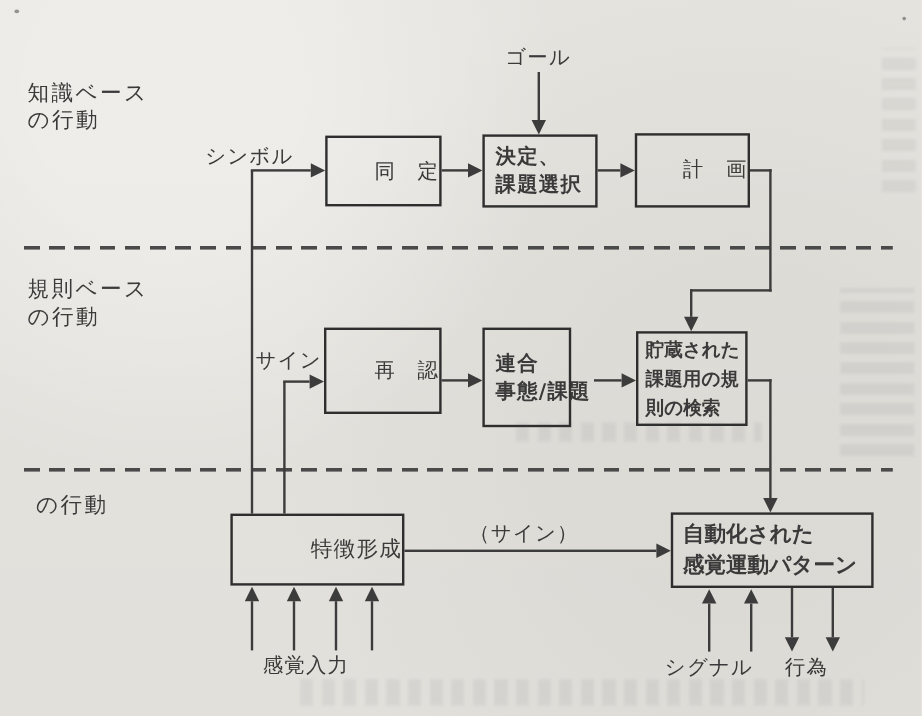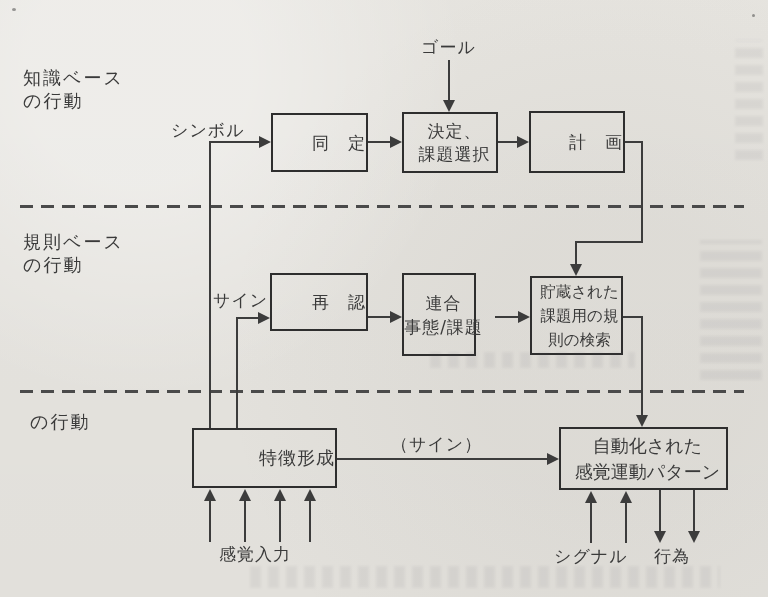--- a/index.html
+++ b/index.html
@@ -20,21 +20,21 @@
   }
   
   .node{
     position:absolute;box-sizing:border-box;
     border:2.5px solid #2e2e2e;
     display:flex;flex-direction:column;justify-content:center;
     font-size:17px;line-height:24px;letter-spacing:1px;
     color:var(--ink);
   }
   .node.center{align-items:flex-end;text-align:center;}
-  .node.left{align-items:center;padding-left:9px;}
+  .node.left{align-items:flex-start;padding-left:9px;font-weight:bold;}
   .node span{display:block;white-space:nowrap;}
   
   .hline,.vline{position:absolute;background:var(--line);}
   .hline{height:2px;}
   .vline{width:2px;}
   .dashline{
     position:absolute;height:3px;left:20px;width:724px;
     background:repeating-linear-gradient(90deg,#4a4a4a 0 13px,transparent 13px 21px);
   }
   
@@ -77,21 +77,21 @@
     <span>同　定</span>
   </div>
   <div class="node left" style="left:402px;top:112px;width:96px;height:61px;line-height:23px">
     <span>決定、</span>
     <span>課題選択</span>
   </div>
   <div class="node center" style="left:529px;top:111px;width:96px;height:62px">
     <span>計　画</span>
   </div>
 
-  <div class="node center" style="left:270px;top:273px;width:98px;height:58px">
+  <div class="node center" style="left:270px;top:273px;width:98px;height:72px">
     <span>再　認</span>
   </div>
   <div class="node left" style="left:402px;top:273px;width:74px;height:83px;line-height:24px">
     <span>連合</span>
     <span>事態/課題</span>
   </div>
   <div class="node left" style="left:530px;top:276px;width:93px;height:79px;font-size:15.5px;line-height:24px;padding-left:6px;letter-spacing:0">
     <span>貯蔵された</span>
     <span>課題用の規</span>
     <span>則の検索</span>

